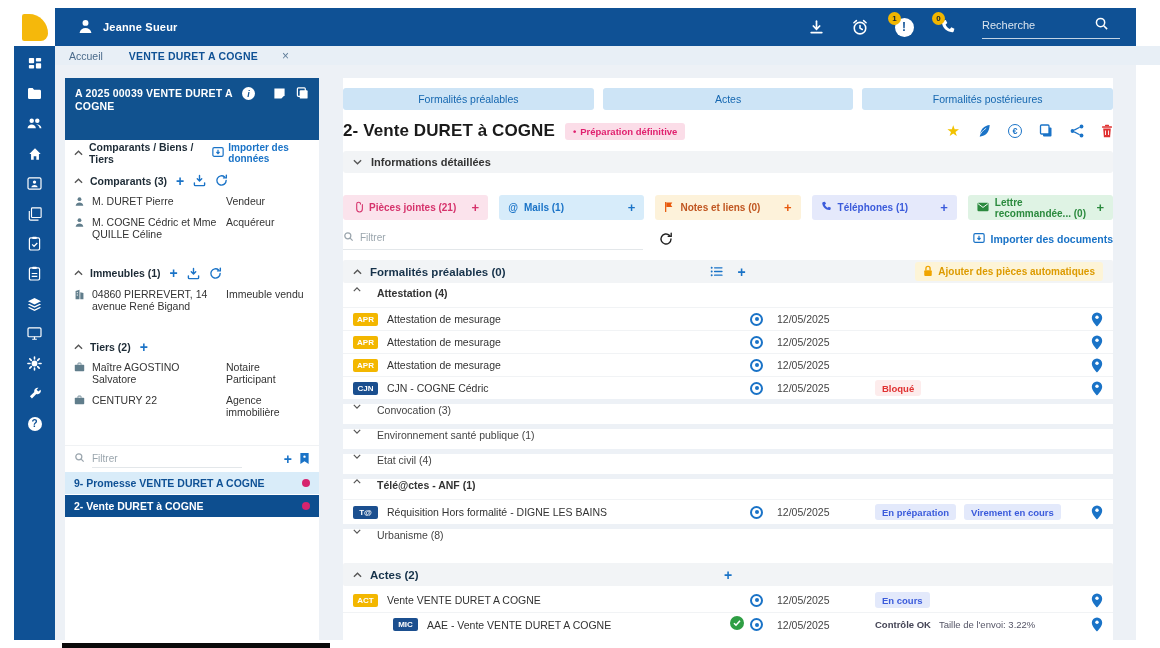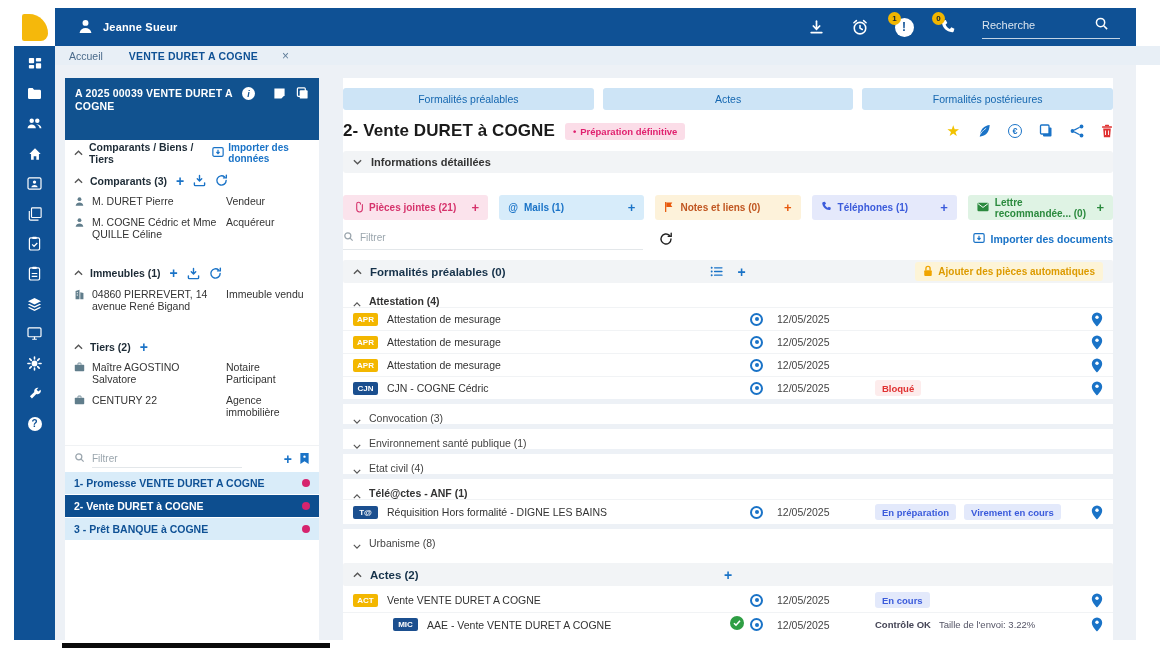--- a/index.html
+++ b/index.html
@@ -87,21 +87,21 @@
   .refresh-mid { margin-left:8px; color:#222; display:inline-flex; cursor:pointer; }
   .import-docs { margin-left:auto; color:#1a73c7; font-weight:bold; font-size:10.5px; display:flex; align-items:center; gap:5px; cursor:pointer;padding-left:32px; }
   .sec-head { position:relative; margin-top:10px; height:23px; background:#f2f4f6; border-radius:2px; display:flex; align-items:center; padding:0 10px; }
   .sec-title { font-size:11.5px; font-weight:bold; color:#16324a; margin-left:8px; }
   .sec-center { position:absolute; left:50%; transform:translateX(-50%); display:flex; align-items:center; gap:14px; color:#1a73c7; }
   .sec-plus { color:#1a73c7; font-size:14px; font-weight:bold; cursor:pointer; }
   .auto-pieces { margin-left:auto; background:#fdf4d7; border-radius:3px; height:19px; display:flex; align-items:center; gap:5px; padding:0 8px; color:#dd9b00; font-size:10px; font-weight:bold; cursor:pointer; }
   .groups { margin-top:4px; background:#edf1f6; }
   .group { background:#fff; }
   .group + .group { margin-top:5px; }
-  .ghead { display:flex; align-items:flex-end; gap:8px; height:20px; padding:0 10px; font-size:10.5px; color:#333; font-weight:bold; cursor:pointer; }
+  .ghead { display:flex; align-items:flex-start; gap:16px; height:20px; padding:0 10px; font-size:10.5px; color:#333; font-weight:bold; cursor:pointer; }
   .ghead.plain { font-weight:normal; color:#444; }
   .frow { display:grid; grid-template-columns:34px 330px 46px 112px 1fr 20px; align-items:center; height:23px; padding:0 10px; border-top:1px solid #f1f3f5; }
   .frow.indent { grid-template-columns:74px 290px 46px 112px 1fr 20px; }
   .frow.indent .fbadge { margin-left:40px; }
   .fbadge { min-width:25px; height:13px; border-radius:2px; font-size:8px; font-weight:bold; color:#fff; display:inline-flex; align-items:center; justify-content:center; padding:0 3px; width:max-content; }
   .fbadge.y { background:#f3b700; }
   .fbadge.n { background:#1b4f8f; }
   .flabel { font-size:10.5px; color:#333; white-space:nowrap; overflow:hidden; }
   .ficons { display:flex; align-items:center; justify-content:flex-end; gap:6px; }
   .eye { width:13px; height:13px; border:2px solid #1a73c7; border-radius:50%; position:relative; display:inline-block; cursor:pointer; }
@@ -410,29 +410,25 @@
         <span class="lp-plus">+</span>
         <span class="lp-act">
             <svg width="11" height="13" viewBox="0 0 12 14">
               <path d="M1.5 1h9v12L6 9.9 1.5 13z" fill="#1a73c7"></path>
               <circle cx="6" cy="5" r="1.3" fill="#fff"></circle>
             </svg>
           </span>
       </div>
 
       <div class="subdossier">
-        <span>1- Promesse VENTE DURET A COGNE</span>
+        <span>9- Promesse VENTE DURET A COGNE</span>
           <span class="dot"></span>
       </div>
       <div class="subdossier sel">
         <span>2- Vente DURET à COGNE</span>
-          <span class="dot"></span>
-      </div>
-      <div class="subdossier">
-        <span>3 - Prêt BANQUE à COGNE</span>
           <span class="dot"></span>
       </div>
     </div>
 
     <div class="main-panel">
 
       <div class="pills">
         <span class="pill">Formalités préalables</span>
         <span class="pill">Actes</span>
         <span class="pill">Formalités postérieures</span>

